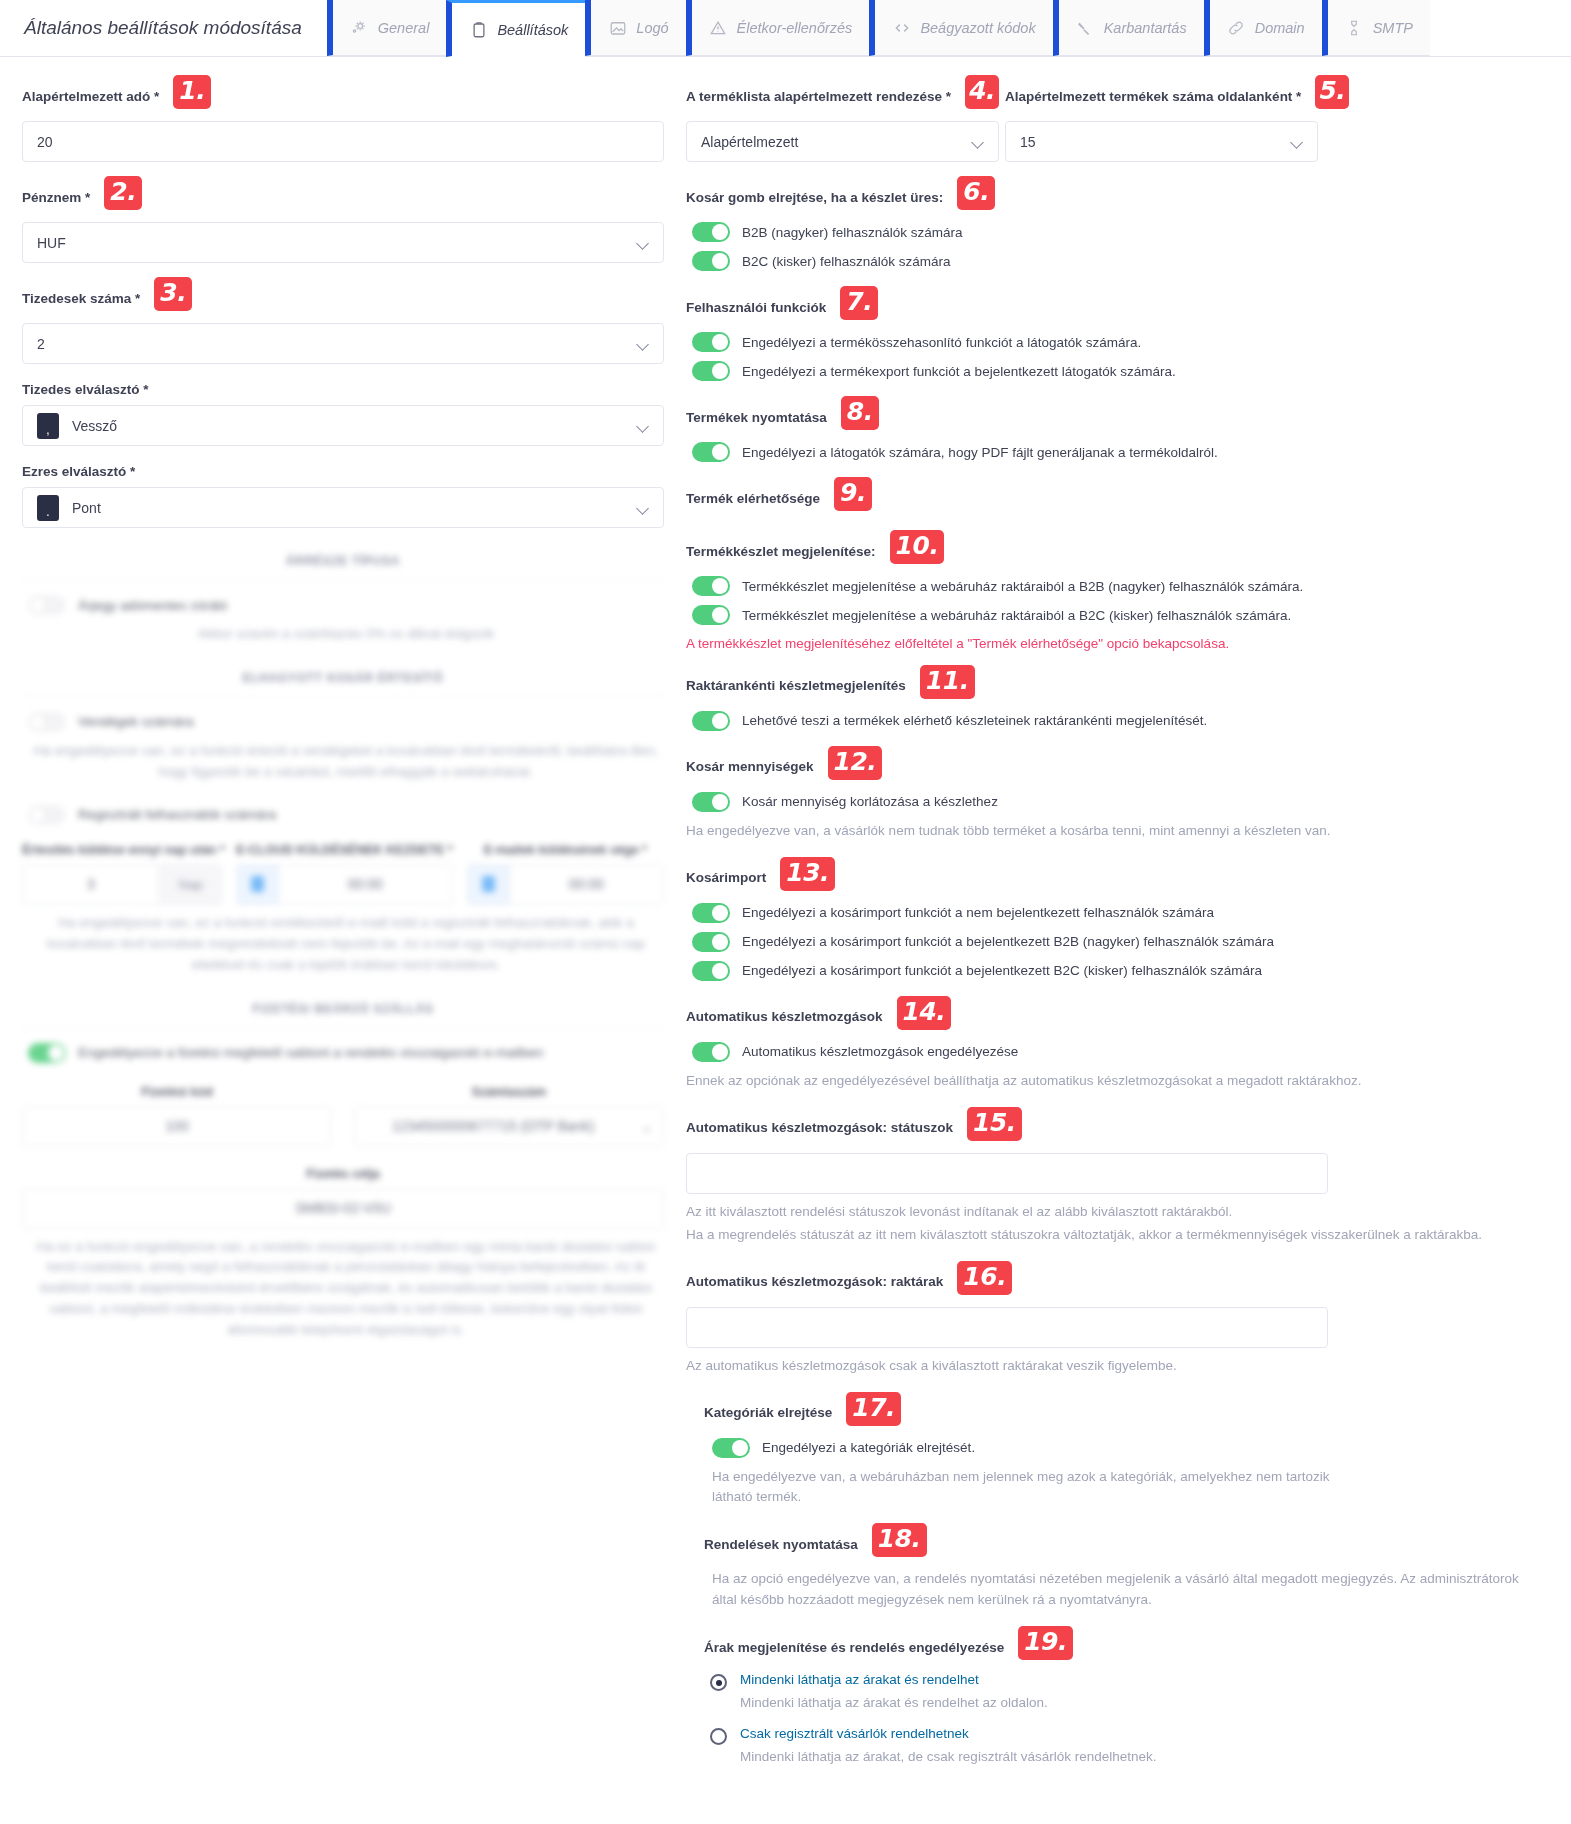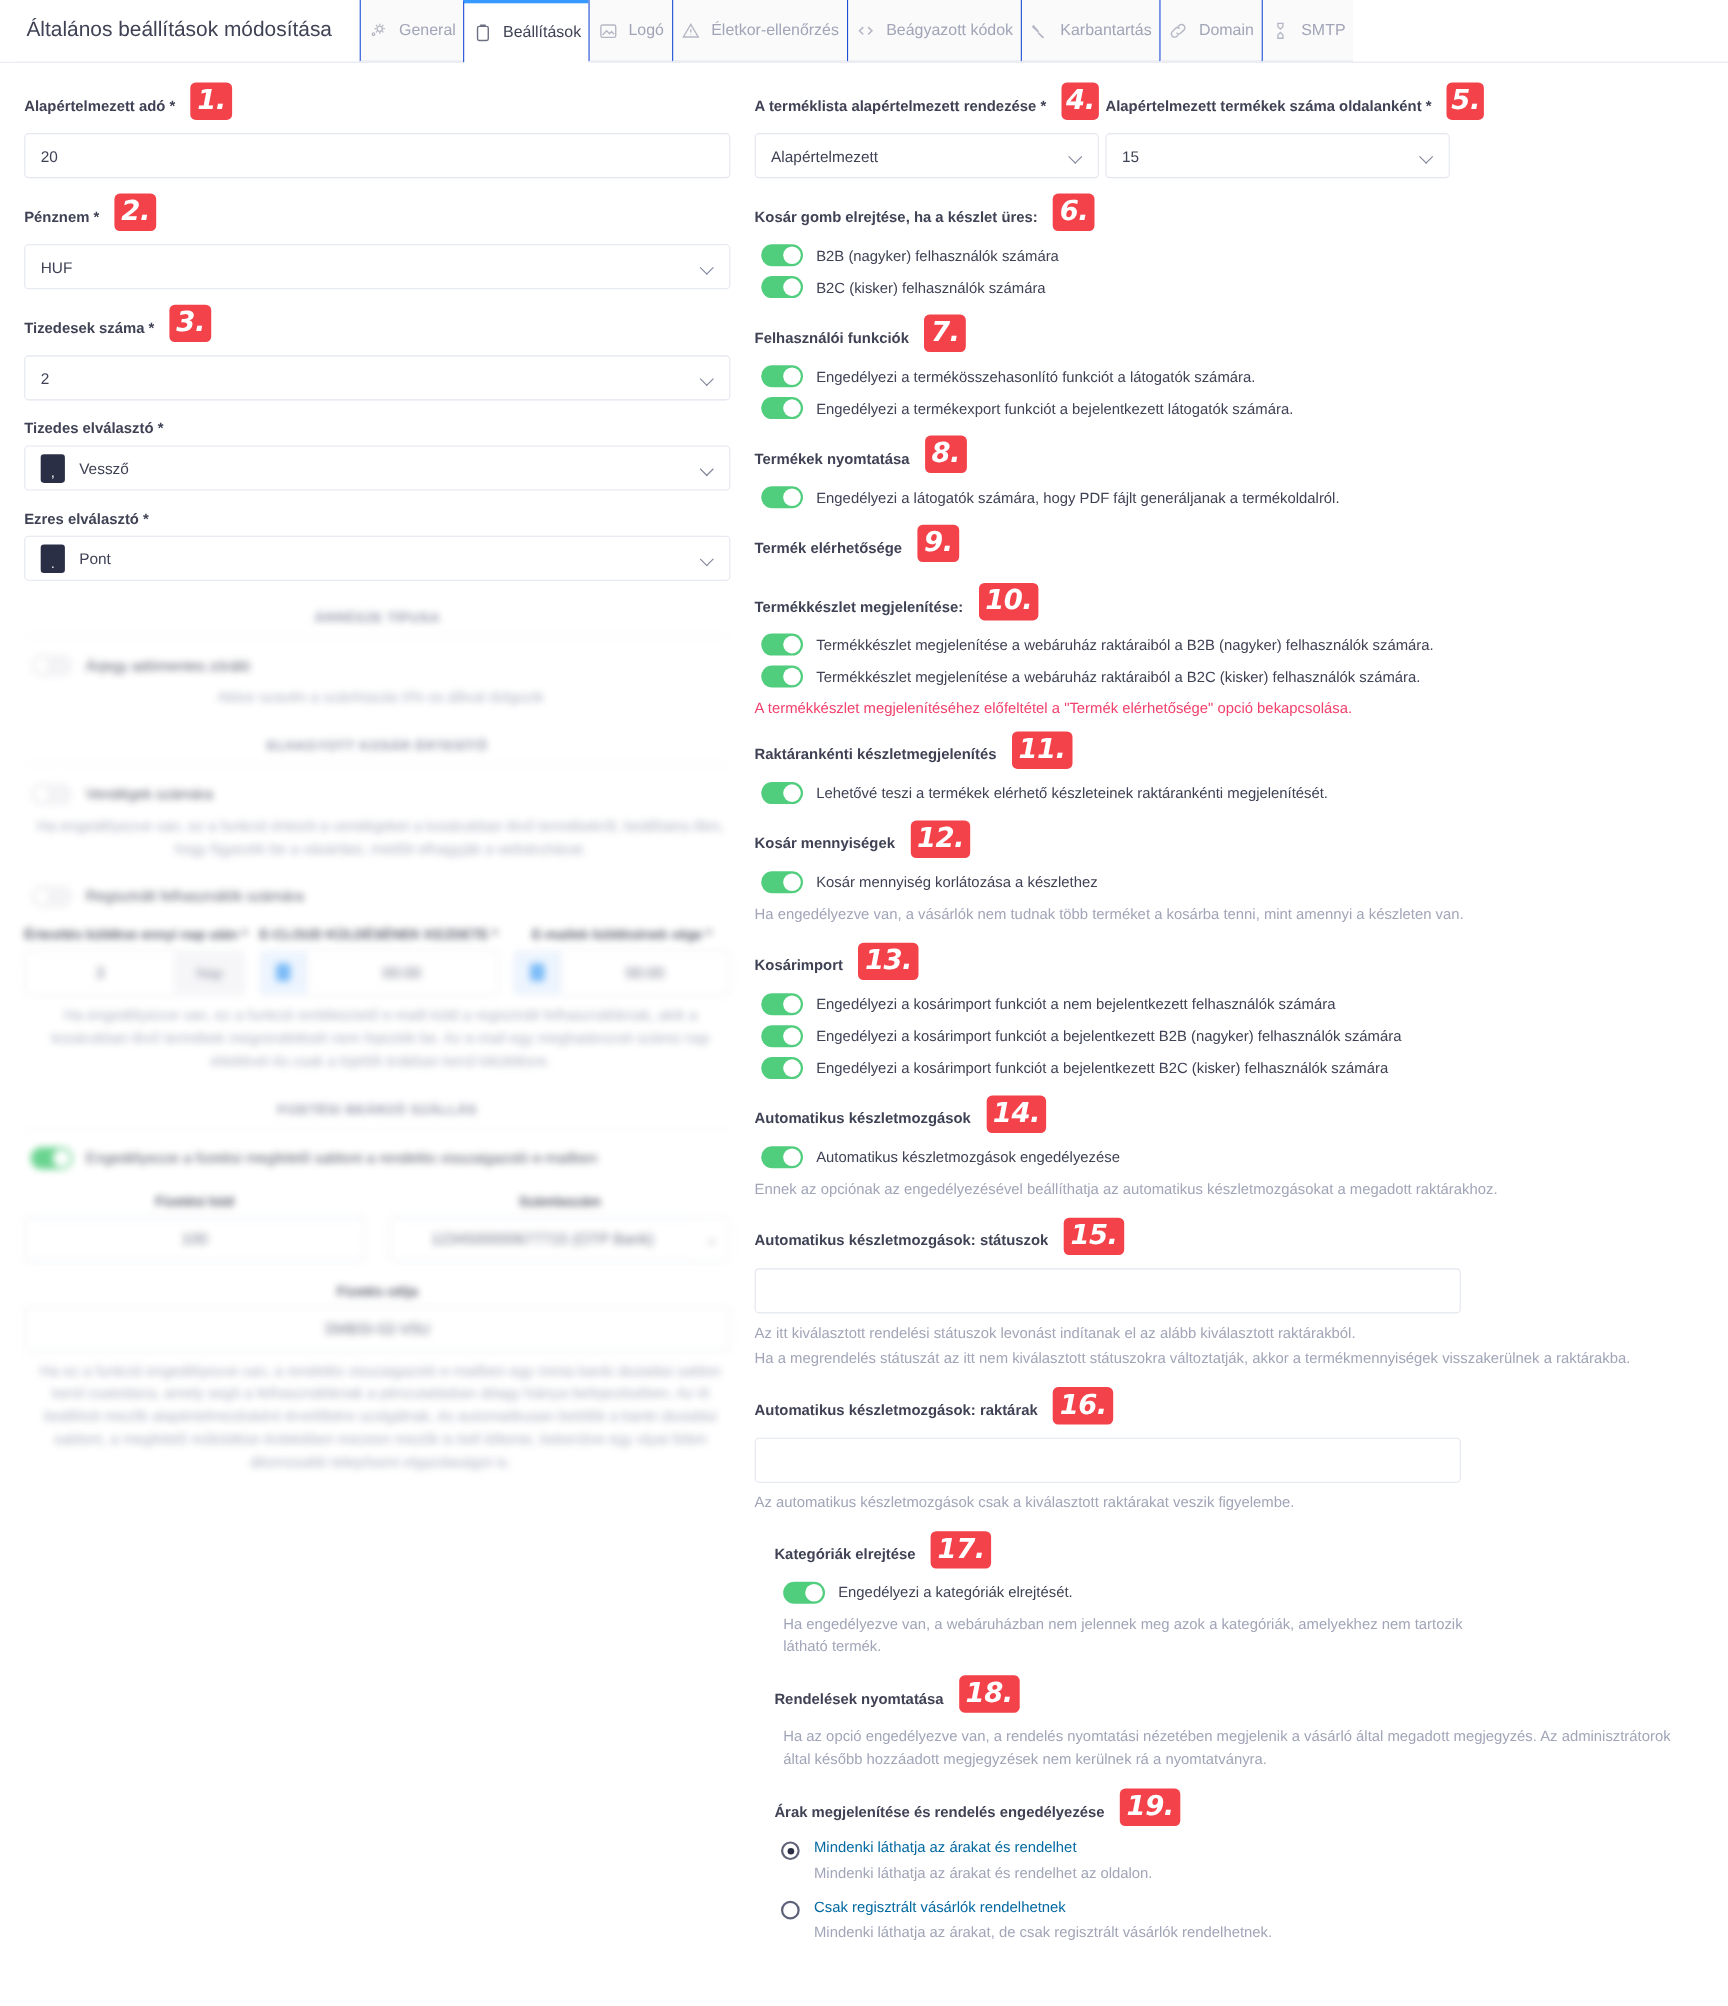--- a/index.html
+++ b/index.html
@@ -18,37 +18,38 @@
   }
 
   
   .header {
     position: relative;
     height: 57px;
     display: flex;
     align-items: stretch;
     border-bottom: 1px solid #e4e6ef;
     background: #fff;
+    font-style: italic;
   }
   .header-title {
     display: flex; align-items: center;
     padding: 0 24px 0 24px;
     font-size: 19px;
     color: #3f4254;
     white-space: nowrap;
     border-right: 1px solid transparent;
   }
   .tabs { display: flex; align-items: stretch; }
   .tab {
     display: flex; align-items: center; gap: 9px;
-    padding: 0 7px;
+    padding: 0 17px;
     font-size: 14.5px;
     color: #a1a5b7;
     background: #fafafa;
-    border-left: 1px solid #1d4ed8;
+    border-left: 6px solid #1d4ed8;
     border-bottom: 1px solid #e4e6ef;
     cursor: pointer;
     white-space: nowrap;
   }
   .tab.active {
     color: #3f4254;
     background: #ffffff;
     border-top: 3px solid #3699ff;
     border-bottom: 1px solid #ffffff;
     margin-bottom: -1px;

